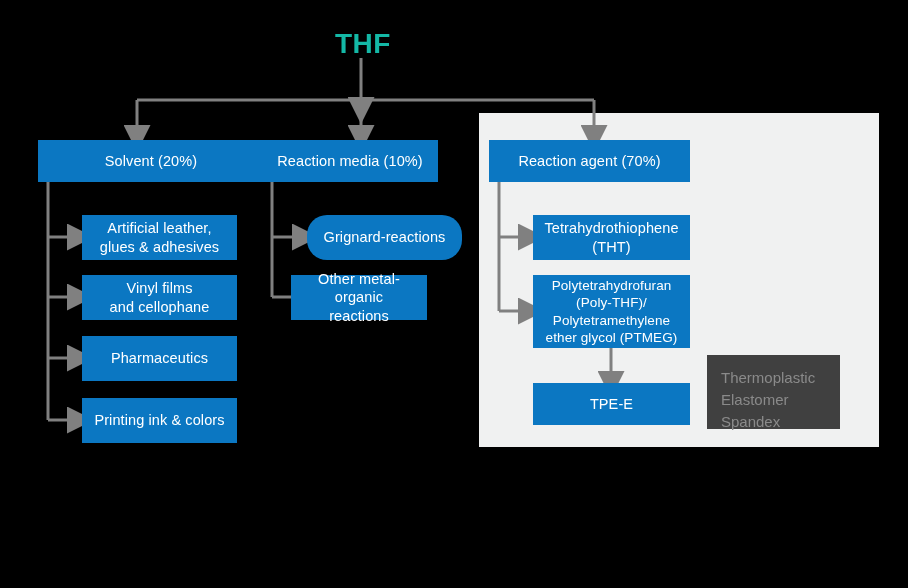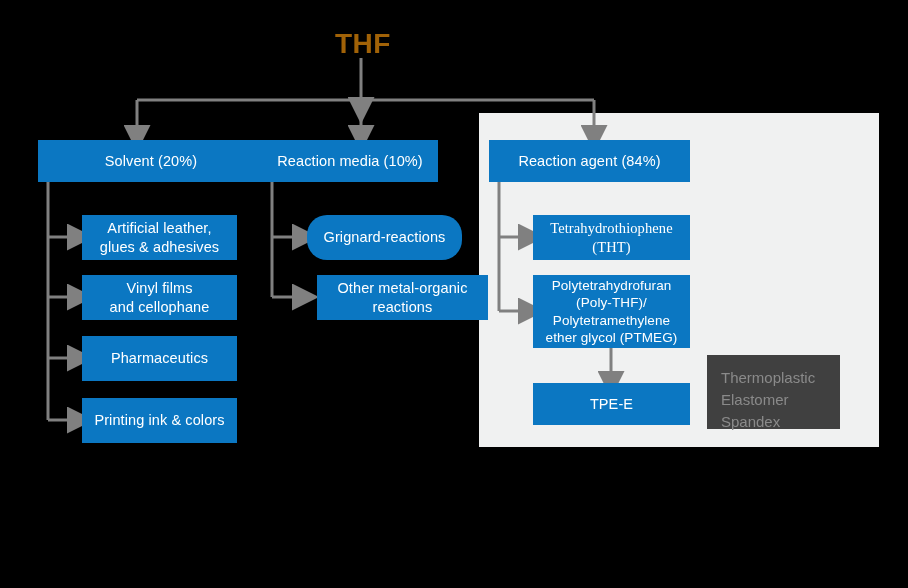--- a/index.html
+++ b/index.html
@@ -33,21 +33,21 @@
     line-height: 1.28;
     padding: 0 6px;
     box-sizing: border-box;
     letter-spacing: 0.1px;
   }
   .node.small {
     font-size: 13.5px;
   }
   .title {
     position: absolute;
-    color: #a16207;
+    color: #14b8a6;
     font-weight: bold;
     font-size: 28px;
     letter-spacing: 0.5px;
     white-space: nowrap;
   }
   .callout {
     position: absolute;
     background: #404040;
     color: #8a8a8a;
     font-size: 15px;
@@ -104,35 +104,35 @@
       <path d="M611,348 L611,374" marker-end="url(#ah)"></path>
     </g>
   </svg>
 
   <div class="title" style="left:335px; top:28px;">THF</div>
 
   <div class="node" style="left:38px; top:140px; width:226px; height:42px;">Solvent (20%)</div>
 
   <div class="node" style="left:262px; top:140px; width:176px; height:42px;">Reaction media (10%)</div>
 
-  <div class="node" style="left:489px; top:140px; width:201px; height:42px;">Reaction agent (84%)</div>
+  <div class="node" style="left:489px; top:140px; width:201px; height:42px;">Reaction agent (70%)</div>
 
   <div class="node" style="left:82px; top:215px; width:155px; height:45px;">Artificial leather,<br>glues &amp; adhesives</div>
 
   <div class="node" style="left:82px; top:275px; width:155px; height:45px;">Vinyl films<br>and cellophane</div>
 
   <div class="node" style="left:82px; top:336px; width:155px; height:45px;">Pharmaceutics</div>
 
   <div class="node" style="left:82px; top:398px; width:155px; height:45px;">Printing ink &amp; colors</div>
 
   <div class="node" style="left:307px; top:215px; width:155px; height:45px;border-radius:20px;">Grignard-reactions</div>
 
-  <div class="node" style="left:317px; top:275px; width:171px; height:45px;">Other metal-organic<br>reactions</div>
+  <div class="node" style="left:291px; top:275px; width:136px; height:45px;">Other metal-organic<br>reactions</div>
 
-  <div class="node" style="left:533px; top:215px; width:157px; height:45px;font-family:Liberation Serif, serif;">Tetrahydrothiophene<br>(THT)</div>
+  <div class="node" style="left:533px; top:215px; width:157px; height:45px;">Tetrahydrothiophene<br>(THT)</div>
 
   <div class="node small" style="left:533px; top:275px; width:157px; height:73px;">Polytetrahydrofuran<br>(Poly-THF)/<br>Polytetramethylene<br>ether glycol (PTMEG)</div>
 
   <div class="node" style="left:533px; top:383px; width:157px; height:42px;">TPE-E</div>
 
   <div class="callout" style="left:707px; top:355px; width:133px; height:74px;">Thermoplastic<br>Elastomer<br>Spandex</div>
 
 </div>
 
 </body></html>

